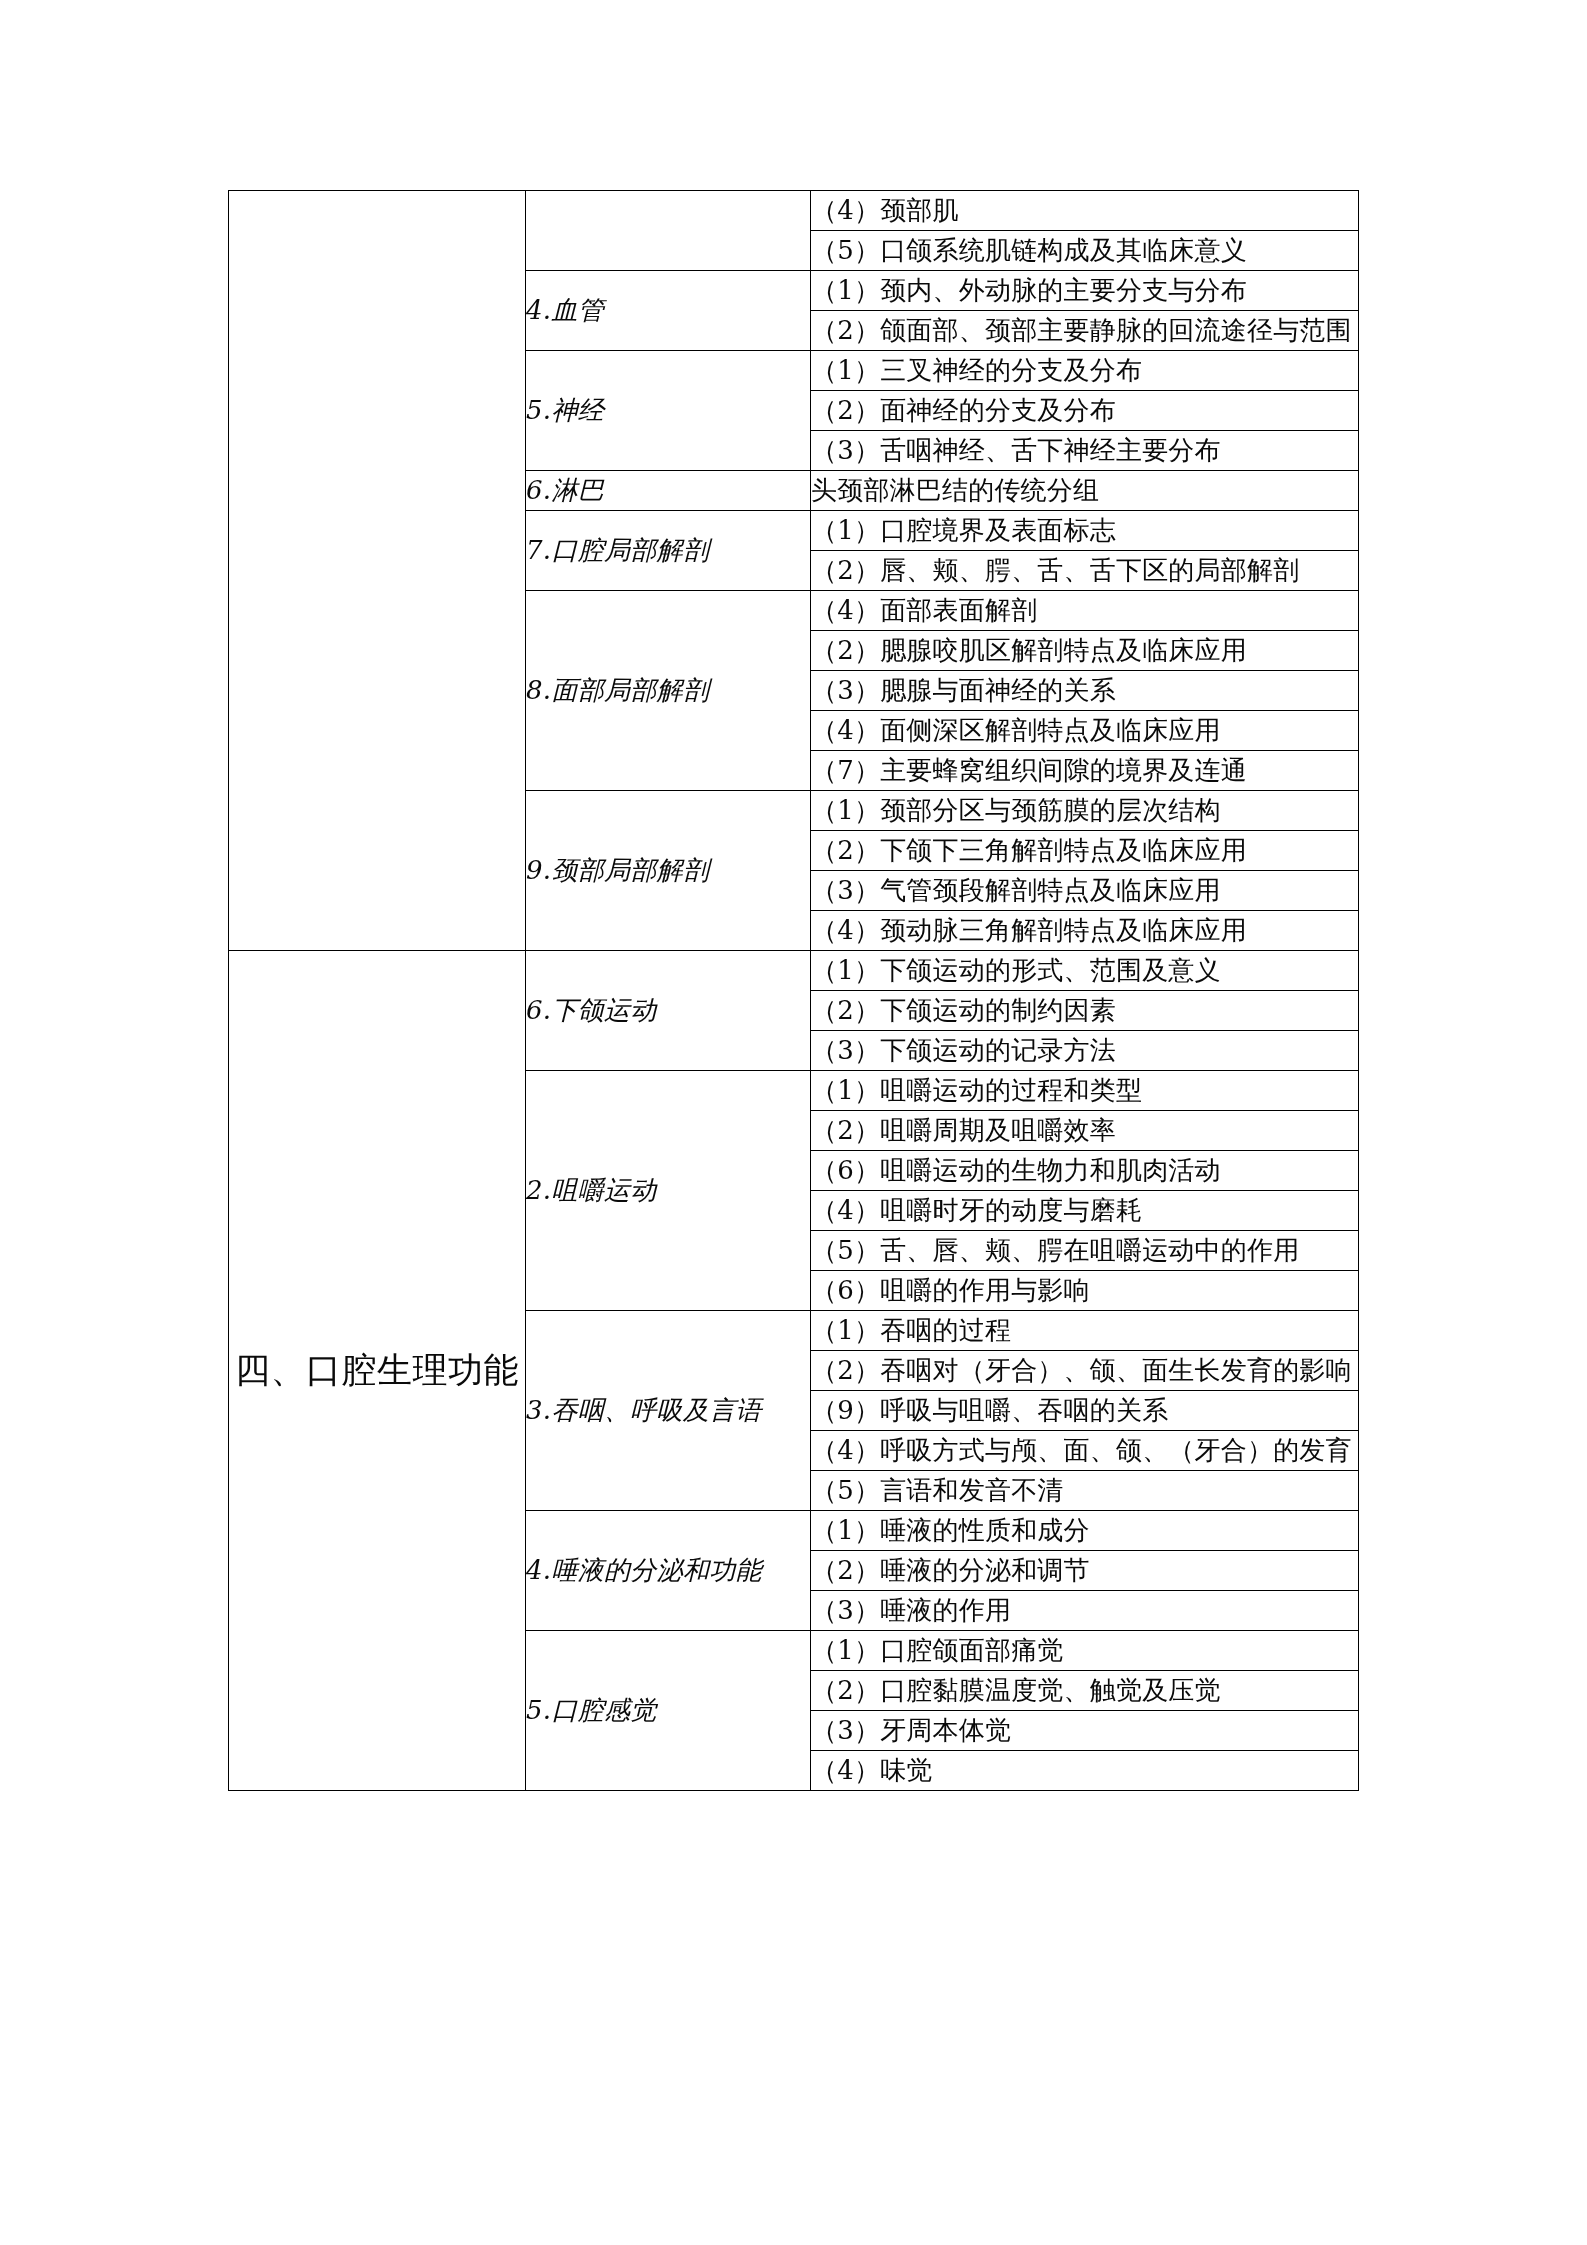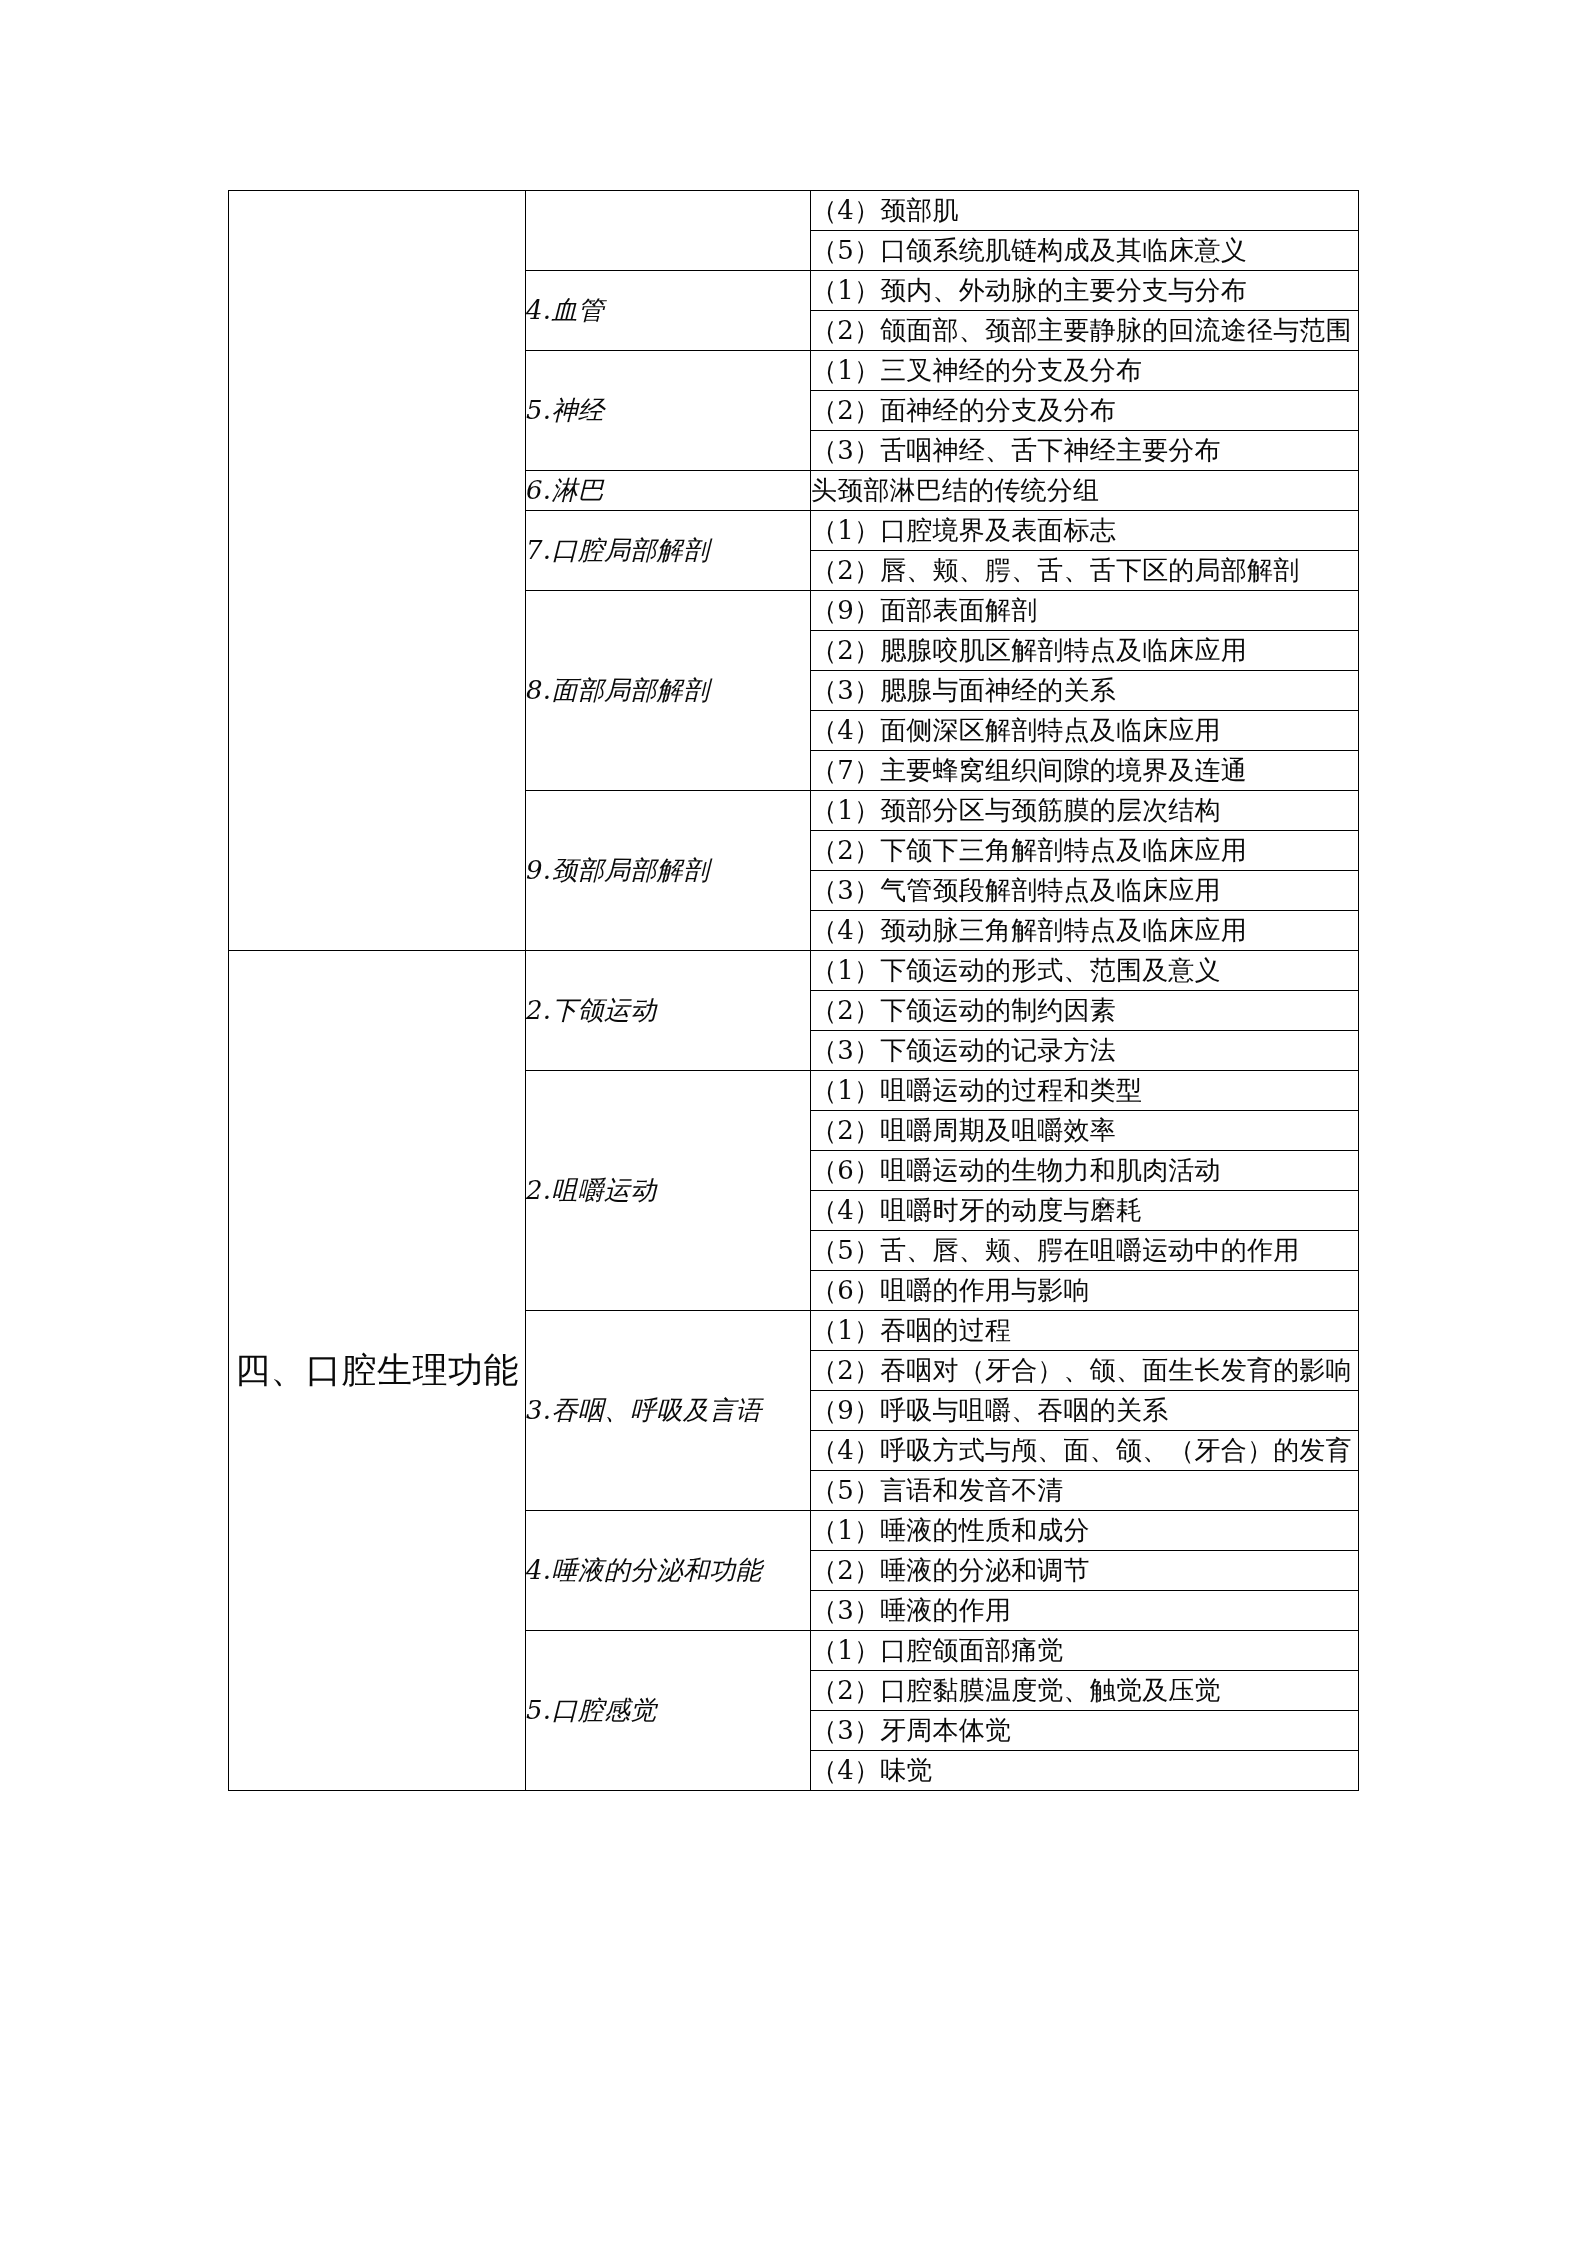--- a/index.html
+++ b/index.html
@@ -107,21 +107,21 @@
         </tr>
         <tr>
           <td class="cell-topic" rowspan="2">7.口腔局部解剖</td>
           <td class="cell-point">（1）口腔境界及表面标志</td>
         </tr>
         <tr>
           <td class="cell-point">（2）唇、颊、腭、舌、舌下区的局部解剖</td>
         </tr>
         <tr>
           <td class="cell-topic" rowspan="5">8.面部局部解剖</td>
-          <td class="cell-point">（9）面部表面解剖</td>
+          <td class="cell-point">（4）面部表面解剖</td>
         </tr>
         <tr>
           <td class="cell-point">（2）腮腺咬肌区解剖特点及临床应用</td>
         </tr>
         <tr>
           <td class="cell-point">（3）腮腺与面神经的关系</td>
         </tr>
         <tr>
           <td class="cell-point">（4）面侧深区解剖特点及临床应用</td>
         </tr>
@@ -136,21 +136,21 @@
           <td class="cell-point">（2）下颌下三角解剖特点及临床应用</td>
         </tr>
         <tr>
           <td class="cell-point">（3）气管颈段解剖特点及临床应用</td>
         </tr>
         <tr>
           <td class="cell-point">（4）颈动脉三角解剖特点及临床应用</td>
         </tr>
         <tr>
           <td class="cell-section" rowspan="21">四、口腔生理功能</td>
-          <td class="cell-topic" rowspan="3">2.下颌运动</td>
+          <td class="cell-topic" rowspan="3">6.下颌运动</td>
           <td class="cell-point">（1）下颌运动的形式、范围及意义</td>
         </tr>
         <tr>
           <td class="cell-point">（2）下颌运动的制约因素</td>
         </tr>
         <tr>
           <td class="cell-point">（3）下颌运动的记录方法</td>
         </tr>
         <tr>
           <td class="cell-topic" rowspan="6">2.咀嚼运动</td>

